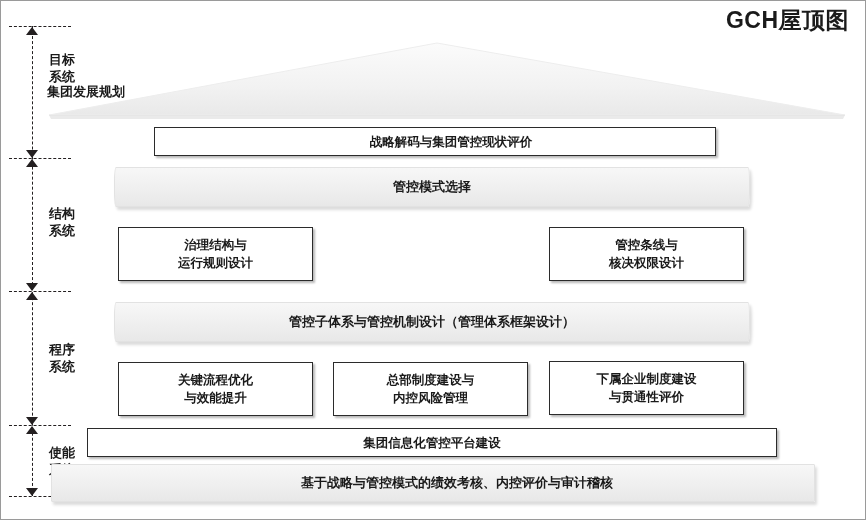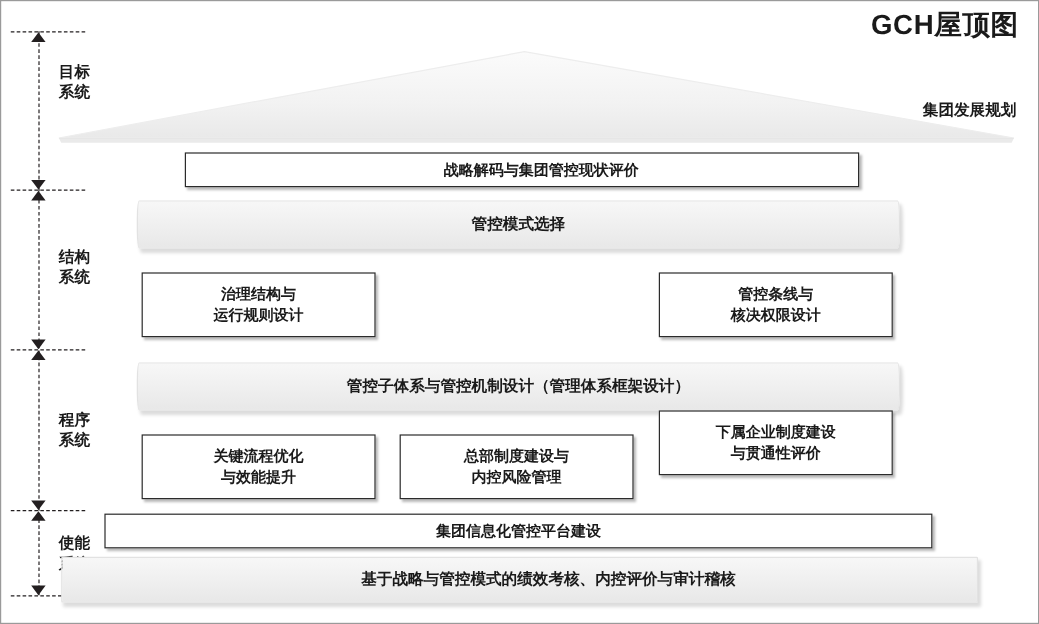--- a/index.html
+++ b/index.html
@@ -77,21 +77,21 @@
     top: 40px;
     width: 800px;
     height: 80px;
   }
   .roof svg { display: block; }
   .roof-label {
     position: absolute;
     left: 0;
     top: 42px;
     width: 800px;
-    text-align: right;
+    text-align: left;
     font-size: 13px;
     font-weight: bold;
     color: #1a1a1a;
   }
 
   
   .wbox {
     position: absolute;
     background: #ffffff;
     border: 1px solid #2b2b2b;
@@ -210,21 +210,21 @@
       <span class="l">关键流程优化</span>
       <span class="l">与效能提升</span>
     </div>
   </div>
   <div class="wbox" style="left:332px; top:361px; width:195px; height:54px;">
     <div>
       <span class="l">总部制度建设与</span>
       <span class="l">内控风险管理</span>
     </div>
   </div>
-  <div class="wbox" style="left:548px; top:341px; width:195px; height:54px;">
+  <div class="wbox" style="left:548px; top:360px; width:195px; height:54px;">
     <div>
       <span class="l">下属企业制度建设</span>
       <span class="l">与贯通性评价</span>
     </div>
   </div>
 
   <div class="wbox" style="left:86px; top:427px; width:690px; height:29px;">
     <span class="l">集团信息化管控平台建设</span>
   </div>
 

